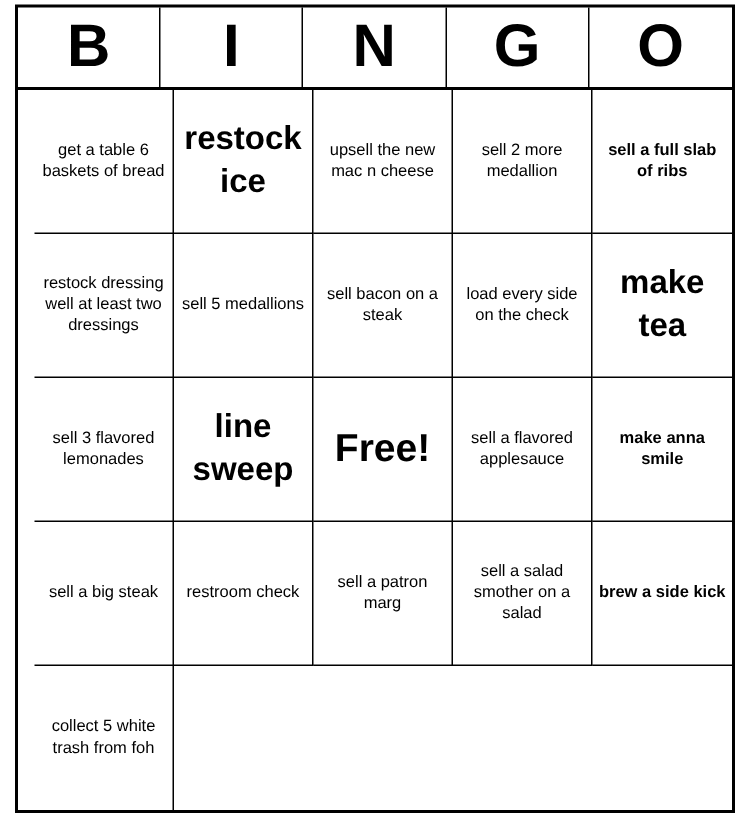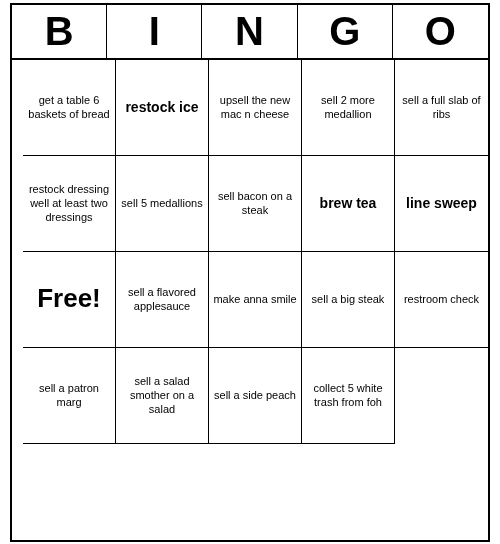--- a/index.html
+++ b/index.html
@@ -51,28 +51,29 @@
       justify-content: center;
       align-items: center;
       text-align: center;
       padding: 4px;
       font-size: 11px;
       line-height: 1.3;
     }
 
     .bingo-cell:nth-child(5n) {
       border-right: none;
+      font-weight: bold;
     }
 
     .bingo-cell:nth-child(n+21) {
       border-bottom: none;
     }
 
     .bingo-cell.large-text {
-      font-size: 14px;
+      font-size: 22px;
       font-weight: bold;
     }
 
     .bingo-cell.free {
       font-size: 26px;
       font-weight: bold;
       text-align: center;
     }
   </style>
 </head>
@@ -88,25 +89,27 @@
     </div>
   <div class="bingo-grid">
   <div class="bingo-cell">get a table 6 baskets of bread</div>
       <div class="bingo-cell large-text">restock ice</div>
       <div class="bingo-cell">upsell the new mac n cheese</div>
       <div class="bingo-cell">sell 2 more medallion</div>
       <div class="bingo-cell">sell a full slab of ribs</div>
       <div class="bingo-cell">restock dressing well at least two dressings</div>
       <div class="bingo-cell">sell 5 medallions</div>
       <div class="bingo-cell">sell bacon on a steak</div>
-      <div class="bingo-cell large-text">brew tea</div>
+      <div class="bingo-cell">load every side on the check</div>
+      <div class="bingo-cell large-text">make tea</div>
+      <div class="bingo-cell">sell 3 flavored lemonades</div>
       <div class="bingo-cell large-text">line sweep</div>
       <div class="bingo-cell free">Free!</div>
       <div class="bingo-cell">sell a flavored applesauce</div>
       <div class="bingo-cell">make anna smile</div>
       <div class="bingo-cell">sell a big steak</div>
       <div class="bingo-cell">restroom check</div>
       <div class="bingo-cell">sell a patron marg</div>
       <div class="bingo-cell">sell a salad smother on a salad</div>
-      <div class="bingo-cell">sell a side peach</div>
+      <div class="bingo-cell">brew a side kick</div>
       <div class="bingo-cell">collect 5 white trash from foh</div>
     </div>
 </div>
 
 </body></html>

